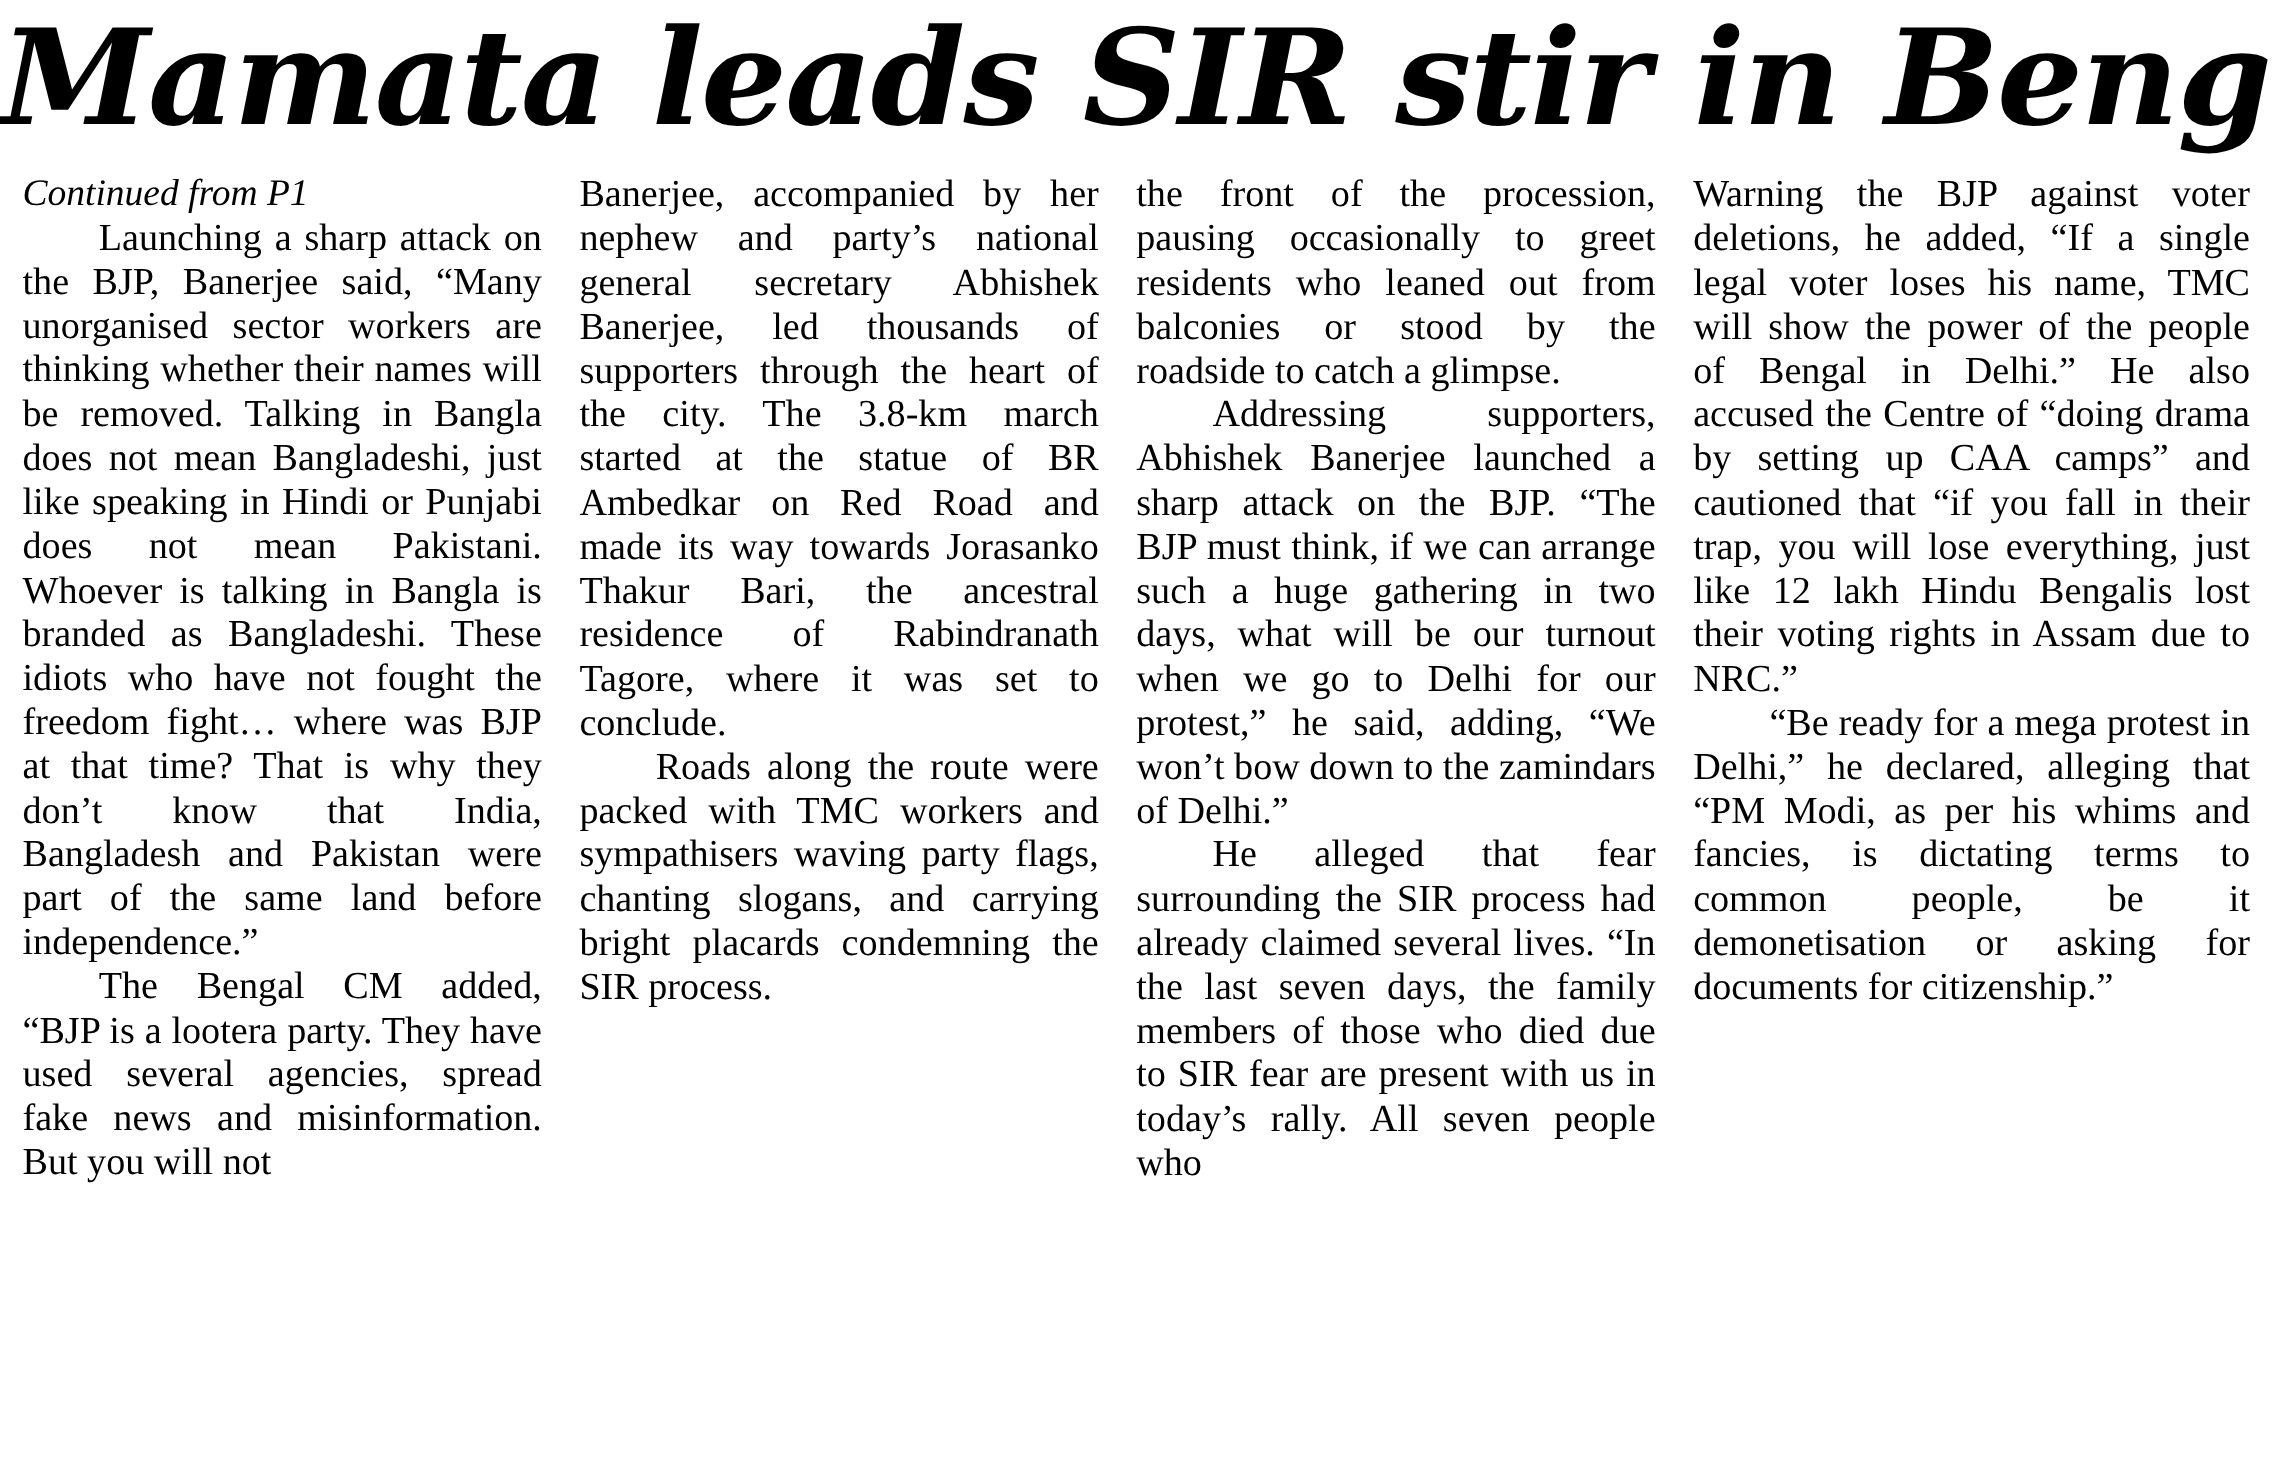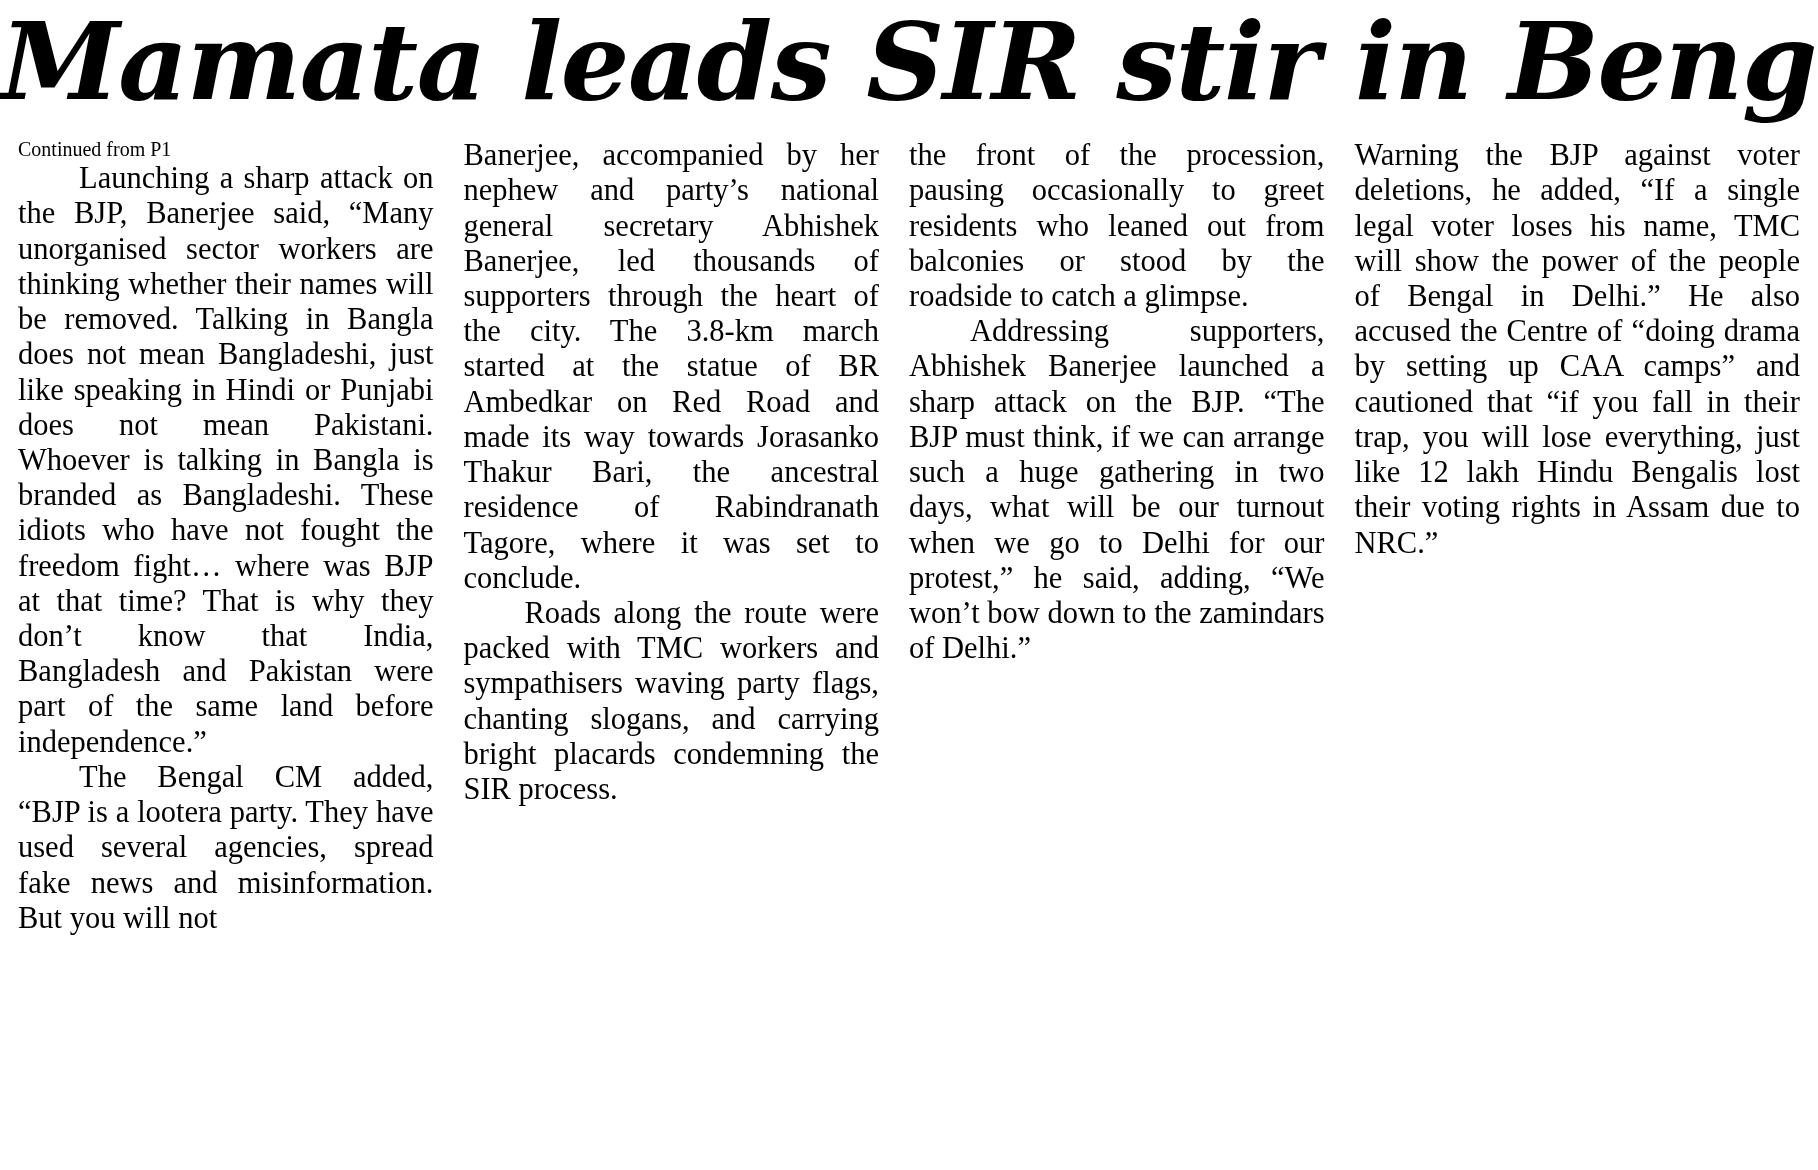--- a/index.html
+++ b/index.html
@@ -55,21 +55,22 @@
   .col:last-child {
     padding-right: 0;
   }
   .col p {
     margin: 0;
   }
   .col p + p {
     text-indent: 2.0em;
   }
   .kicker {
-    font-size: 20px;
+    font-style: italic;
+    font-size: 30px;
     margin: 0 0 0 0;
     text-align: left;
   }
   .first-para {
     text-indent: 2.0em;
   }
 </style>
 </head>
 <body>
 
@@ -86,20 +87,22 @@
     </div>
 
     <div class="col">
       <p>Banerjee, accompanied by her nephew and party’s national general secretary Abhishek Banerjee, led thousands of supporters through the heart of the city. The 3.8-km march started at the statue of BR Ambedkar on Red Road and made its way towards Jorasanko Thakur Bari, the ancestral residence of Rabindranath Tagore, where it was set to conclude.</p>
       <p>Roads along the route were packed with TMC workers and sympathisers waving party flags, chanting slogans, and carrying bright placards condemning the SIR process.</p>
     </div>
 
     <div class="col">
       <p>the front of the procession, pausing occasionally to greet residents who leaned out from balconies or stood by the roadside to catch a glimpse.</p>
       <p>Addressing supporters, Abhishek Banerjee launched a sharp attack on the BJP. “The BJP must think, if we can arrange such a huge gathering in two days, what will be our turnout when we go to Delhi for our protest,” he said, adding, “We won’t bow down to the zamindars of Delhi.”</p>
+      <p>He alleged that fear surrounding the SIR process had already claimed several lives. “In the last seven days, the family members of those who died due to SIR fear are present with us in today’s rally. All seven people who</p>
     </div>
 
     <div class="col">
       <p>Warning the BJP against voter deletions, he added, “If a single legal voter loses his name, TMC will show the power of the people of Bengal in Delhi.” He also accused the Centre of “doing drama by setting up CAA camps” and cautioned that “if you fall in their trap, you will lose everything, just like 12 lakh Hindu Bengalis lost their voting rights in Assam due to NRC.”</p>
+      <p>“Be ready for a mega protest in Delhi,” he declared, alleging that “PM Modi, as per his whims and fancies, is dictating terms to common people, be it demonetisation or asking for documents for citizenship.”</p>
     </div>
 
   </div>
 </div>
 
 </body></html>

